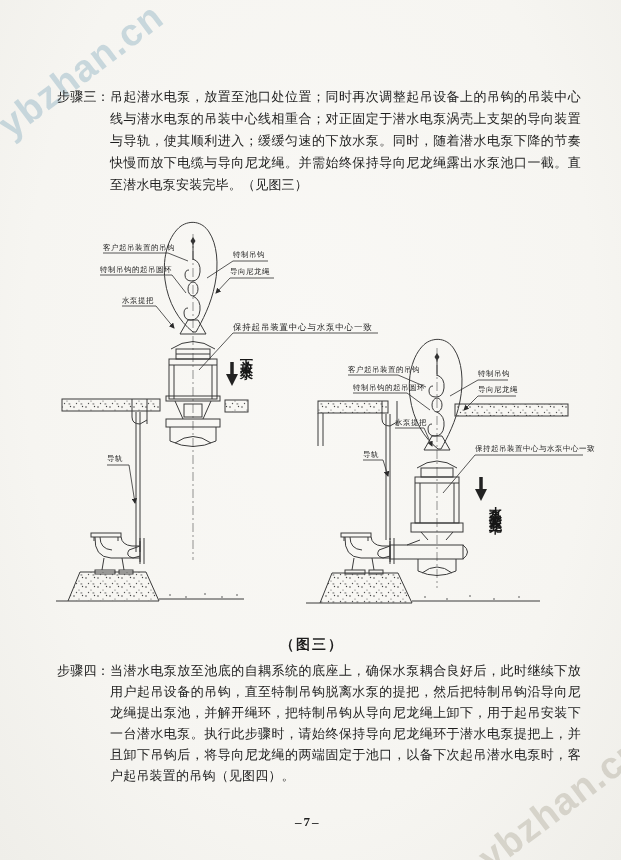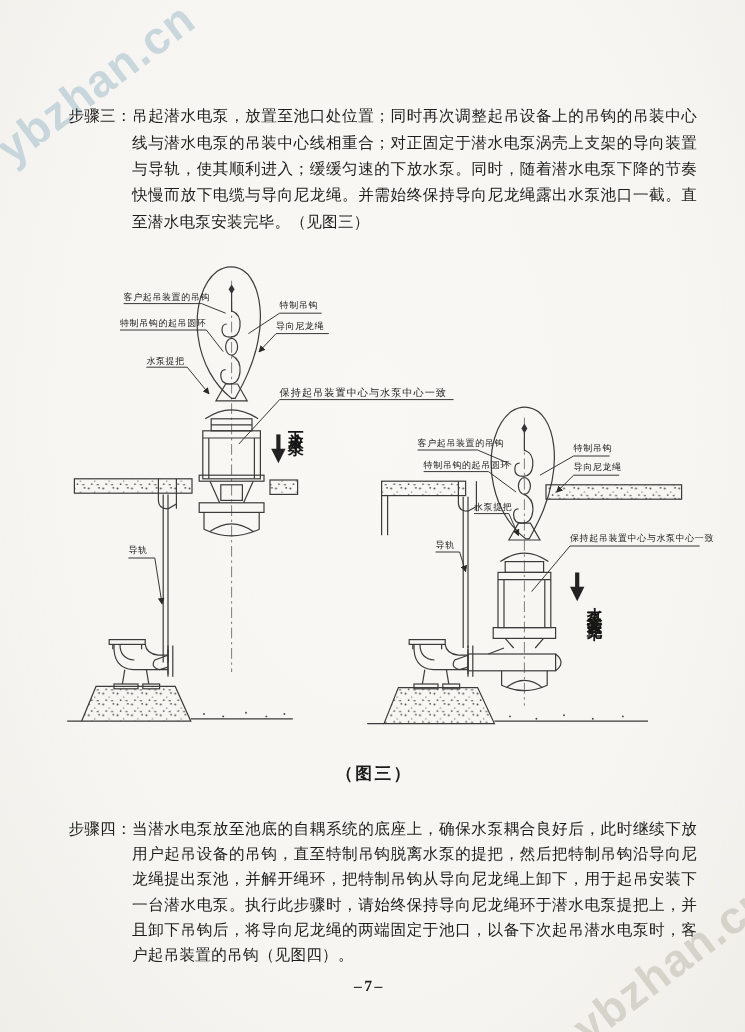--- a/index.html
+++ b/index.html
@@ -18,21 +18,21 @@
   .wm.tl{left:-10px;top:112px;color:rgba(106,155,178,0.33);}
   .wm.br{left:470px;top:845px;color:rgba(150,143,122,0.30);}
   .step{
     position:absolute;left:57px;width:524px;
     font-size:13px;font-weight:400;line-height:22px;
     text-align:justify;word-break:break-all;letter-spacing:0.2px;
   }
   .step .lbl{position:absolute;left:0;top:0;white-space:nowrap;}
   .step .body{display:block;padding-left:53px;}
   #step3{top:86px;}
-  #step4{top:680px;line-height:21px;}
+  #step4{top:660px;line-height:21px;}
   .caption{position:absolute;left:280px;top:636px;font-size:14px;font-weight:700;letter-spacing:2px;text-align:center;}
   .pagenum{position:absolute;left:295px;top:814px;font-size:13px;font-weight:700;letter-spacing:2px;}
   .dlab{
     position:absolute;font-size:7.5px;font-weight:400;color:#1c1c1c;
     white-space:nowrap;letter-spacing:0.5px;line-height:10px;
   }
   .dlab.long{font-size:8.5px;letter-spacing:0.8px;}
   .vtext{
     position:absolute;writing-mode:vertical-rl;text-orientation:upright;
     font-weight:700;font-size:13px;letter-spacing:3px;color:#161616;line-height:14px;

